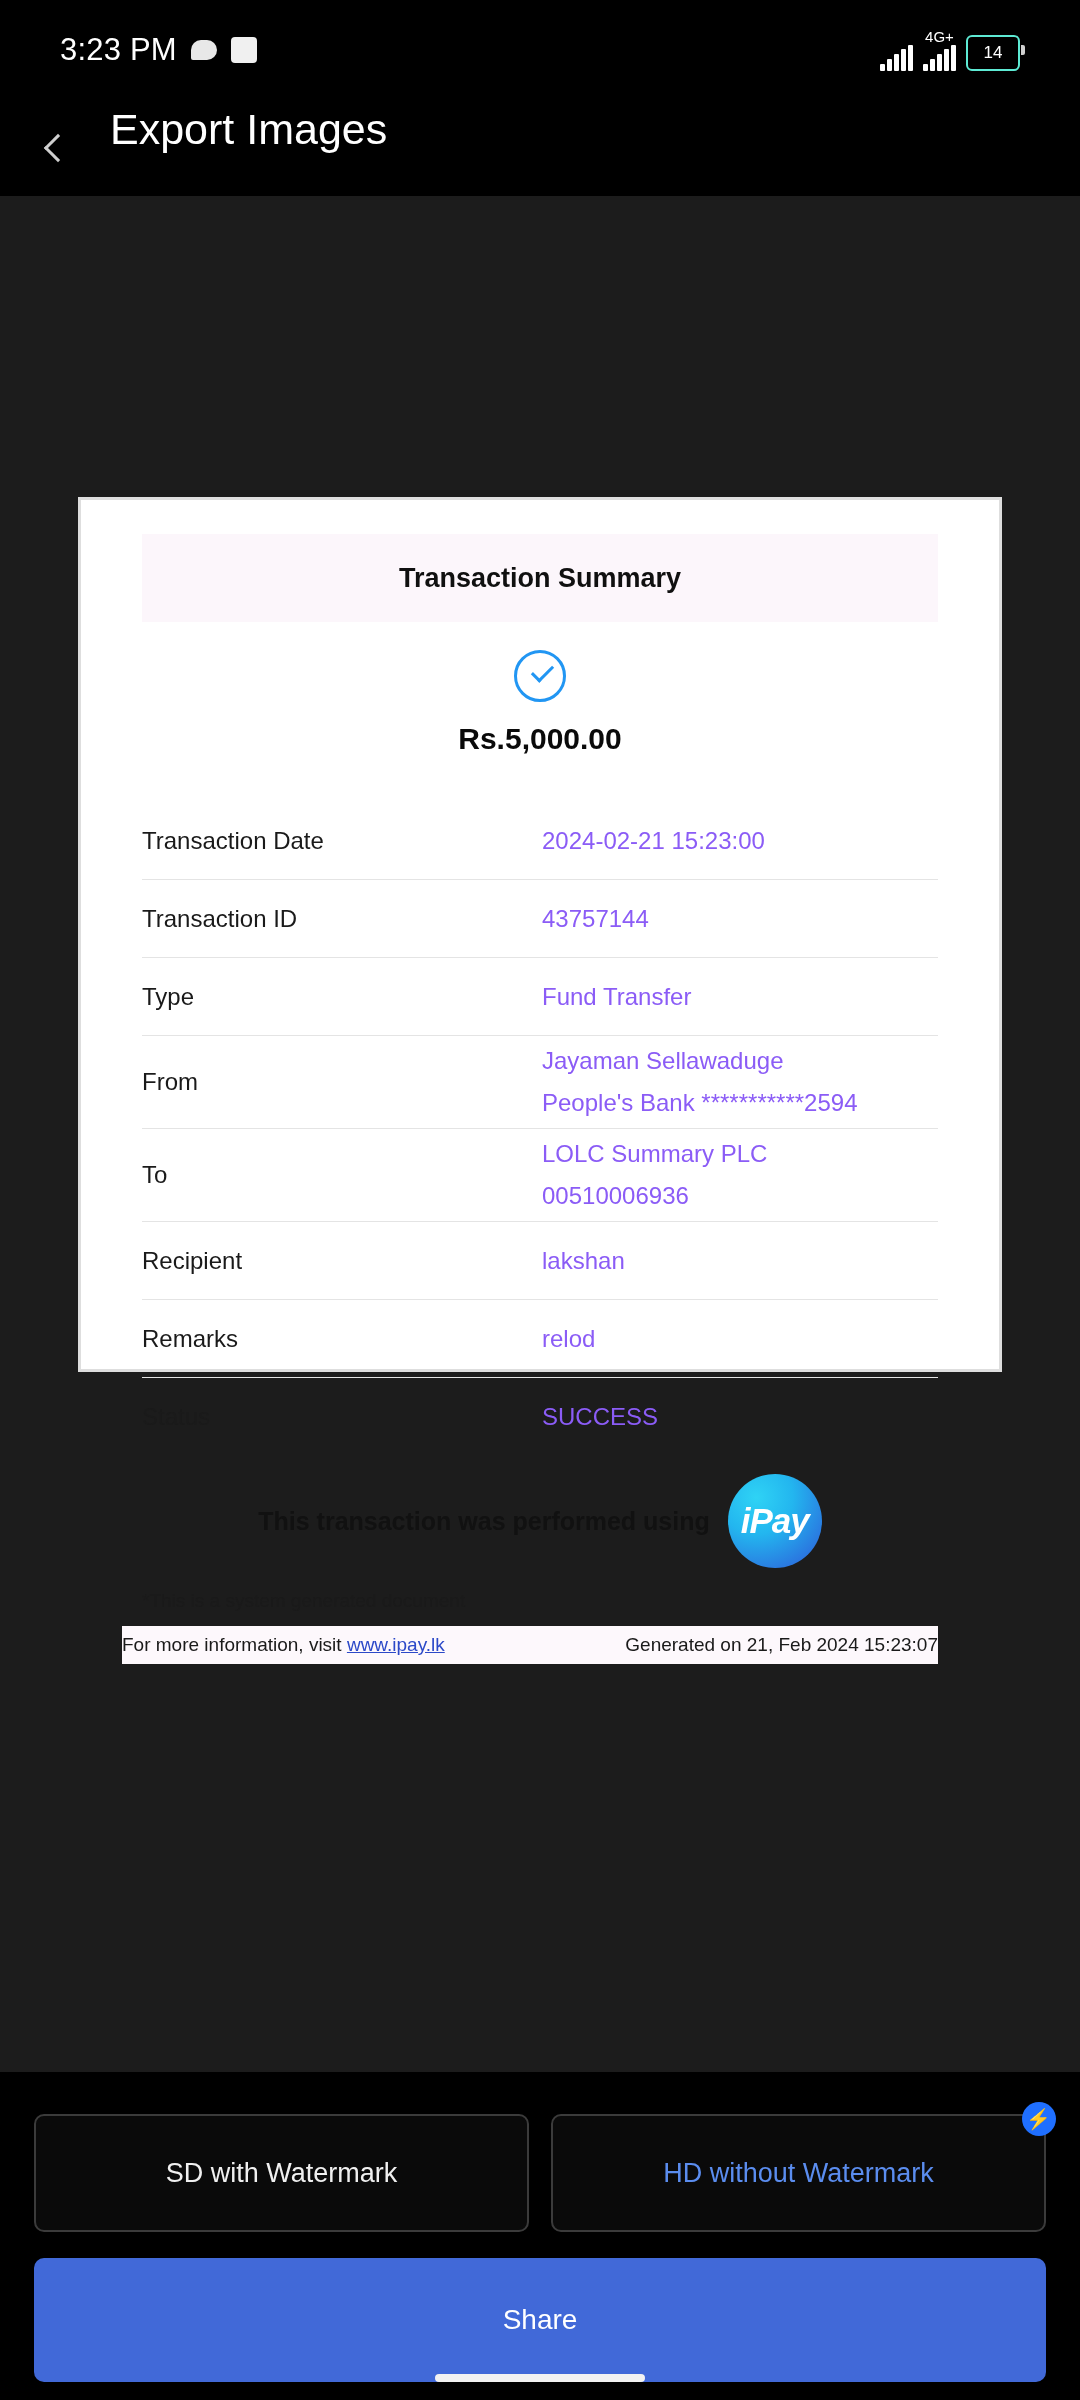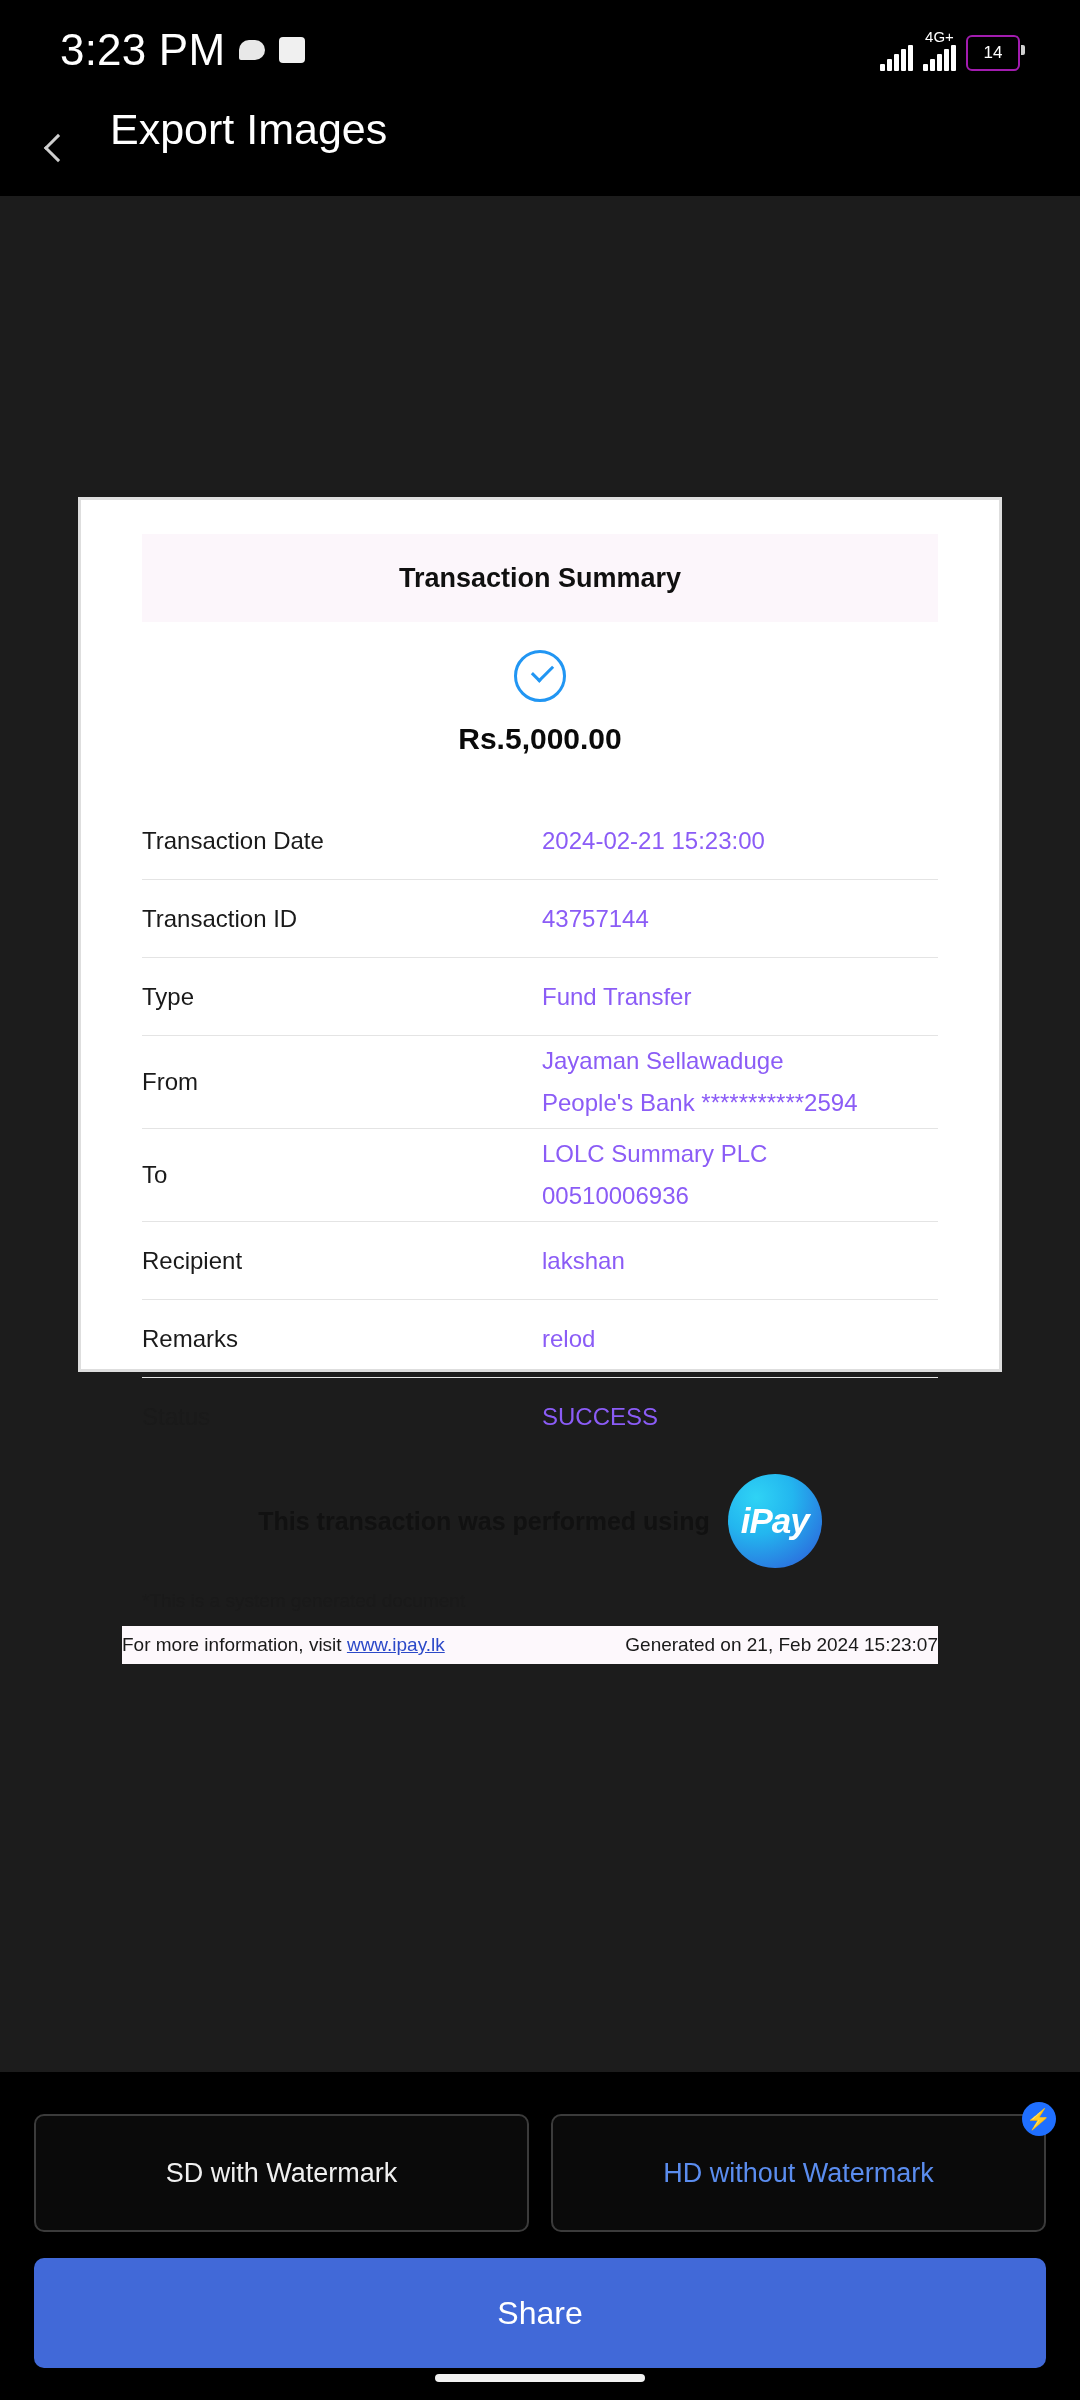--- a/index.html
+++ b/index.html
@@ -28,21 +28,21 @@
     justify-content: space-between;
     padding: 0 60px;
     color: #fff;
   }
   .status-left {
     display: flex;
     align-items: center;
     gap: 14px;
   }
   .clock {
-    font-size: 44px;
+    font-size: 31px;
     letter-spacing: .2px;
   }
   .bubble-icon {
     width: 26px; height: 20px;
     background: #e8e8e8;
     border-radius: 10px 10px 10px 2px;
   }
   .sq-icon {
     width: 26px; height: 26px;
     background: #f0f0f0;
@@ -58,21 +58,21 @@
   .sig i:nth-child(1){height:7px}
   .sig i:nth-child(2){height:12px}
   .sig i:nth-child(3){height:17px}
   .sig i:nth-child(4){height:22px}
   .sig i:nth-child(5){height:26px}
   .net-group { display: flex; flex-direction: column; align-items: center; }
   .net-label { font-size: 15px; line-height: 1; margin-bottom: 1px; }
   .battery {
     position: relative;
     width: 54px; height: 27px;
-    border: 2px solid #a21caf;
+    border: 2px solid #5eead4;
     border-radius: 6px;
     display: flex;
     align-items: center;
     padding: 16px;
   }
   .battery::after {
     content: "";
     position: absolute;
     right: -7px; top: 8px;
     width: 4px; height: 10px;
@@ -301,28 +301,28 @@
     display: flex;
     align-items: center;
     justify-content: center;
     color: #fff;
     font-size: 20px;
   }
   .share-btn {
     position: absolute;
     left: 34px; top: 186px;
     width: 1012px;
-    height: 110px;
+    height: 124px;
     border-radius: 10px;
     background: #4169d8;
     color: #fff;
     display: flex;
     align-items: center;
     justify-content: center;
-    font-size: 32px;
+    font-size: 28px;
   }
   .home-indicator {
     position: absolute;
     left: 50%;
     transform: translateX(-50%);
     bottom: 18px;
     width: 210px;
     height: 8px;
     border-radius: 4px;
     background: #f2f2f2;

